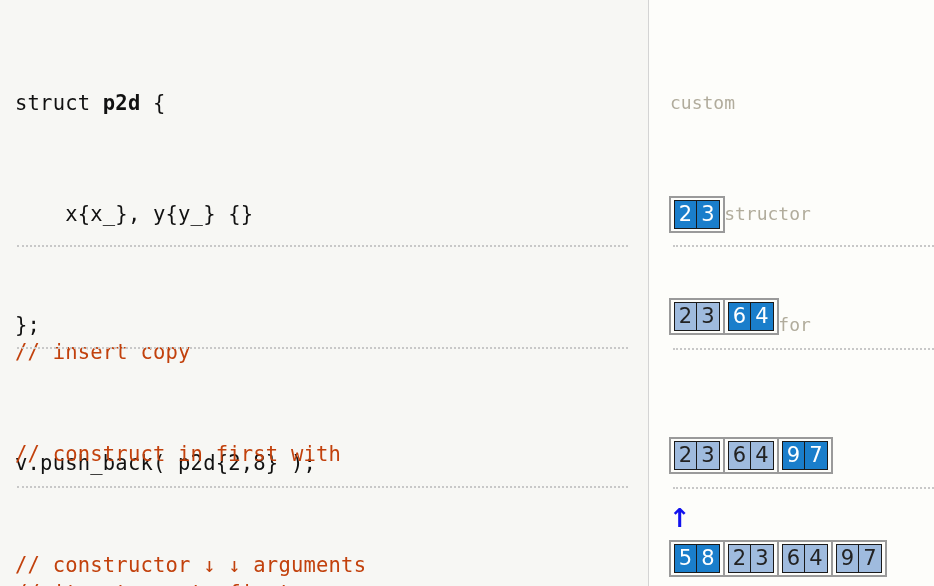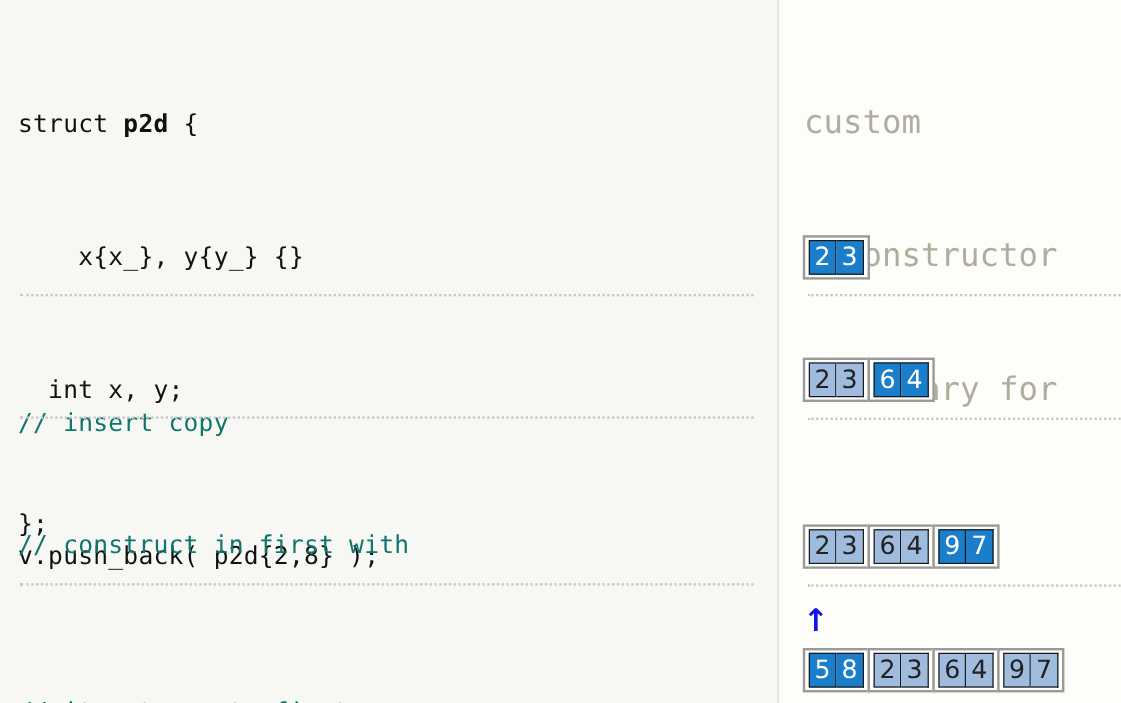--- a/index.html
+++ b/index.html
@@ -2,54 +2,54 @@
 <html><head>
 <meta charset="utf-8">
 <style>
   html, body { margin:0; padding:0; }
   body { width:934px; height:586px; overflow:hidden; background:#fdfdfa; font-family:"DejaVu Sans Mono", monospace; }
   .wrap { position:relative; width:741px; height:586px; }
   .left { position:absolute; left:0; top:0; width:648px; height:586px; background:#f7f7f4; border-right:1px solid #d4d4d4; }
   .right { position:absolute; left:649px; top:0; width:285px; height:586px; background:#fdfdfa; }
   .code { position:absolute; left:15px; font-size:20.5px; line-height:37px; color:#111; white-space:pre; letter-spacing:0.2px; }
   .kw-b { font-weight:bold; }
-  .cm { color:#0f766e; }
+  .cm { color:#c2410c; }
   .sep { position:absolute; height:0; border-top:2px dotted #c8c8c8; }
-  .note { position:absolute; left:21px; top:10px; font-size:27px; line-height:37px; color:#b1ac9c; white-space:pre; }
+  .note { position:absolute; left:21px; top:10px; font-size:18px; line-height:37px; color:#b1ac9c; white-space:pre; }
   .vec { position:absolute; left:20px; display:flex; }
   .elem { border:2px solid #9a9a9a; padding:2px 3px; display:flex; margin-right:-2px; background:#fdfdfa; }
   .cell { width:21px; height:27px; border:1px solid #1a1a1a; font-family:"DejaVu Sans", sans-serif; font-size:21px; line-height:27px; text-align:center; }
   .cell + .cell { border-left:none; width:22px; }
   .cell.new { background:#1a7ecb; color:#fff; }
   .cell.old { background:#9fbbde; color:#222; }
   .arrow { position:absolute; left:20px; top:503px; color:#1212ee; font-size:26px; font-weight:bold; font-family:"DejaVu Sans", sans-serif; line-height:30px; }
 </style>
 </head>
 <body>
 
 <div class="wrap">
   <div class="left">
 
     <div class="code" style="top:11px;">
       <div><span>struct </span><span class="kw-b">p2d</span><span> {</span></div>
       <div>    x{x_}, y{y_} {}</div>
-      <div>  int x, y;</div>
       <div>};</div>
       
     </div>
     <div class="sep" style="left:17px; width:611px; top:245px;"></div>
 
     <div class="code" style="top:260px;">
       <div class="cm">// insert copy</div>
       <div>v.push_back( p2d{2,8} );</div>
     </div>
     <div class="sep" style="left:17px; width:611px; top:347px;"></div>
 
     <div class="code" style="top:362px;">
       <div class="cm">// construct in first with</div>
+      <div class="cm">// constructor ↓ ↓ arguments</div>
       
     </div>
     <div class="sep" style="left:17px; width:611px; top:486px;"></div>
 
     <div class="code" style="top:501px;">
       <div class="cm">// iterator ↓ to first pos</div>
       
     </div>
   </div>
 

